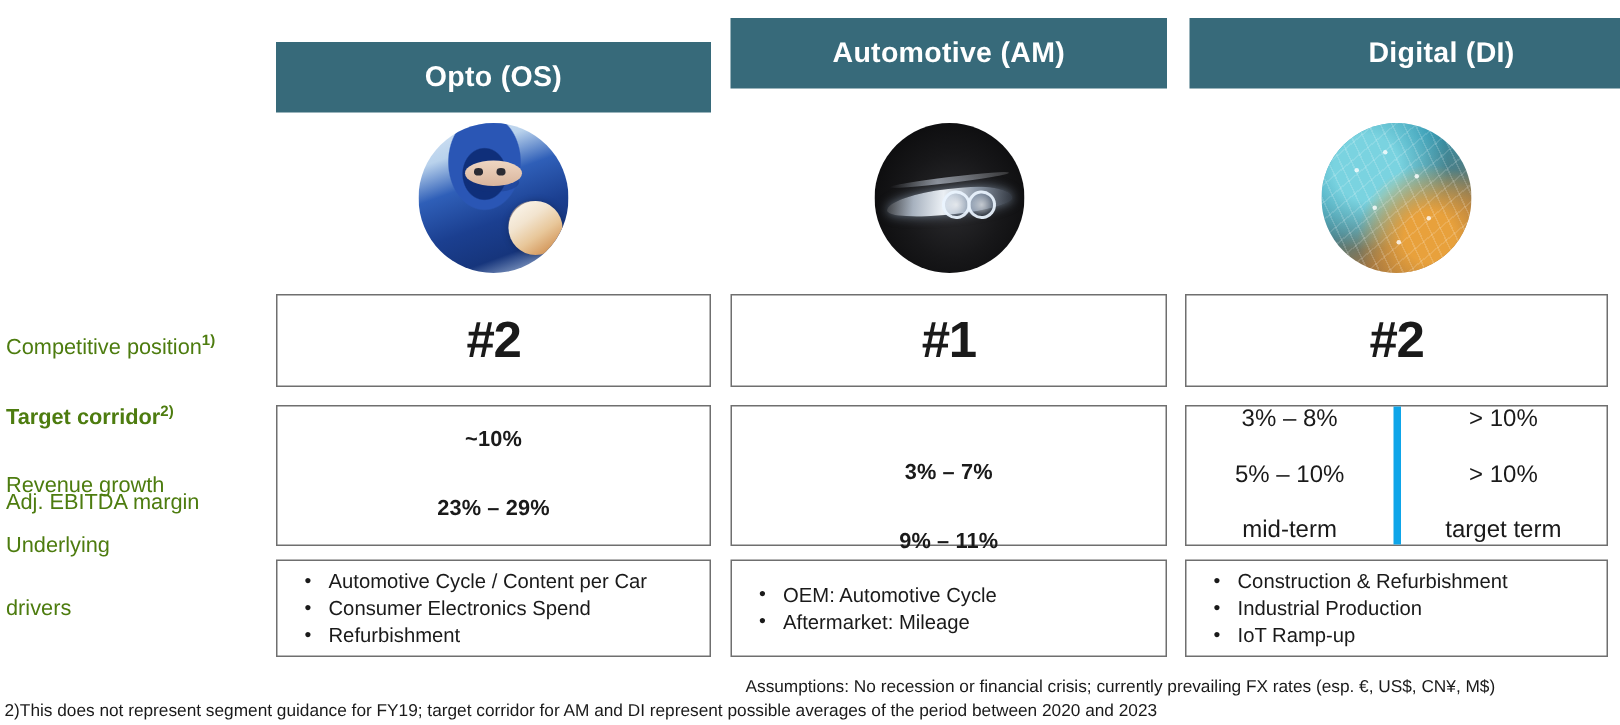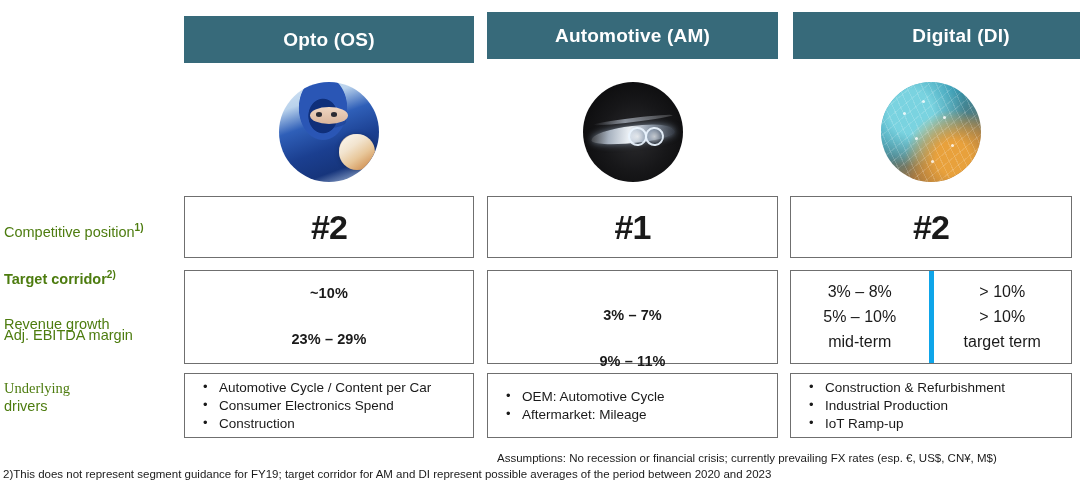--- a/index.html
+++ b/index.html
@@ -28,21 +28,21 @@
     height: 47px;
     background: #376a7a;
     color: #ffffff;
     font-size: 19px;
     font-weight: bold;
     display: flex;
     align-items: center;
     justify-content: center;
     letter-spacing: .2px;
   }
-  .col-header.c1 { left: 184px;  top: 16px; width: 290px; }
+  .col-header.c1 { left: 184px;  top: 28px; width: 290px; }
   .col-header.c2 { left: 487px;  top: 12px; width: 291px; }
   .col-header.c3 { left: 793px;  top: 12px; width: 336px; }
 
   
   .circle-wrap {
     position: absolute;
     top: 82px;
     width: 100px;
     height: 100px;
     border-radius: 50%;
@@ -145,21 +145,21 @@
     left: 4px;
     font-size: 14.5px;
     color: #4d7c0f;
     white-space: nowrap;
   }
   .row-label sup { font-size: 10px; font-weight: bold; }
   #lbl-competitive { top: 222px; }
   #lbl-target      { top: 269px; font-weight: bold; }
   #lbl-revenue     { top: 316px; text-align: center; }
   #lbl-ebitda      { top: 327px; }
-  #lbl-drivers-1   { top: 380px; font-family: Liberation Serif, serif; }
+  #lbl-drivers-1   { top: 356px; }
   #lbl-drivers-2   { top: 398px; }
 
   
   .box {
     position: absolute;
     border: 1px solid #6f6f6f;
     background: #ffffff;
     box-sizing: border-box;
   }
   .box.col1 { left: 184px; width: 290px; }
@@ -202,21 +202,21 @@
   
   .split {
     display: flex;
     width: 100%; height: 100%;
   }
   .split .half {
     flex: 1 1 50%;
     display: flex;
     flex-direction: column;
     align-items: center;
-    justify-content: center;
+    justify-content: space-between;
     gap: 7px;
   }
   .split .half.right { border-left: 5px solid #0ea5e9; }
 
   .drivers {
     width: 100%; height: 100%;
     display: flex;
     flex-direction: column;
     justify-content: center;
     padding: 4px 4px 4px 12px;
@@ -347,21 +347,21 @@
         <div class="note">target term</div>
       </div>
     </div>
   </div>
 
   <div class="box col1 row-drv">
     <div class="drivers">
       <ul>
         <li>Automotive Cycle / Content per Car</li>
         <li>Consumer Electronics Spend</li>
-        <li>Construction</li>
+        <li>Refurbishment</li>
       </ul>
     </div>
   </div>
 
   <div class="box col2 row-drv">
     <div class="drivers">
       <ul>
         <li>OEM: Automotive Cycle</li>
         <li>Aftermarket: Mileage</li>
       </ul>

